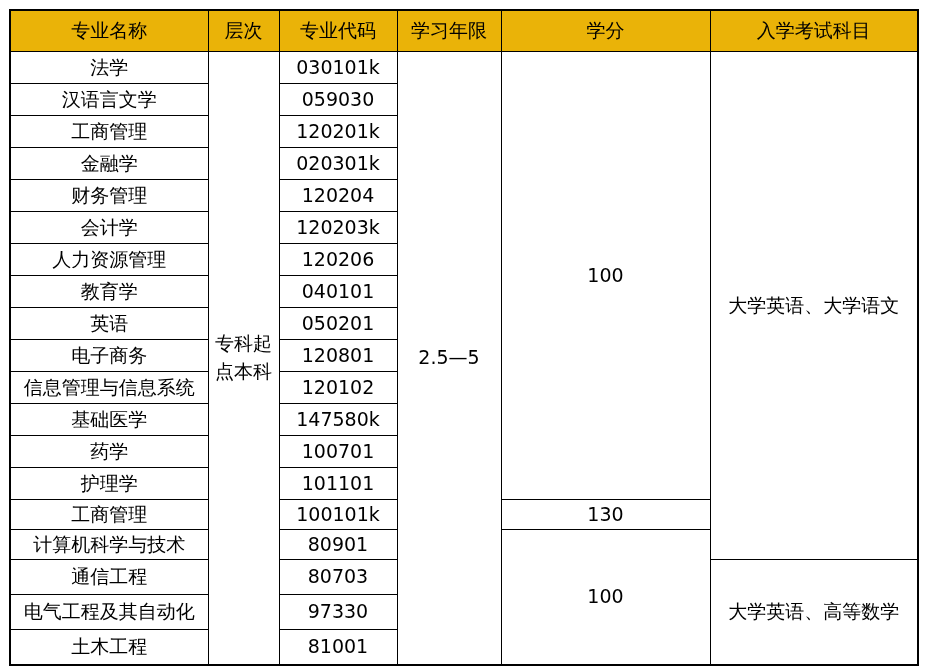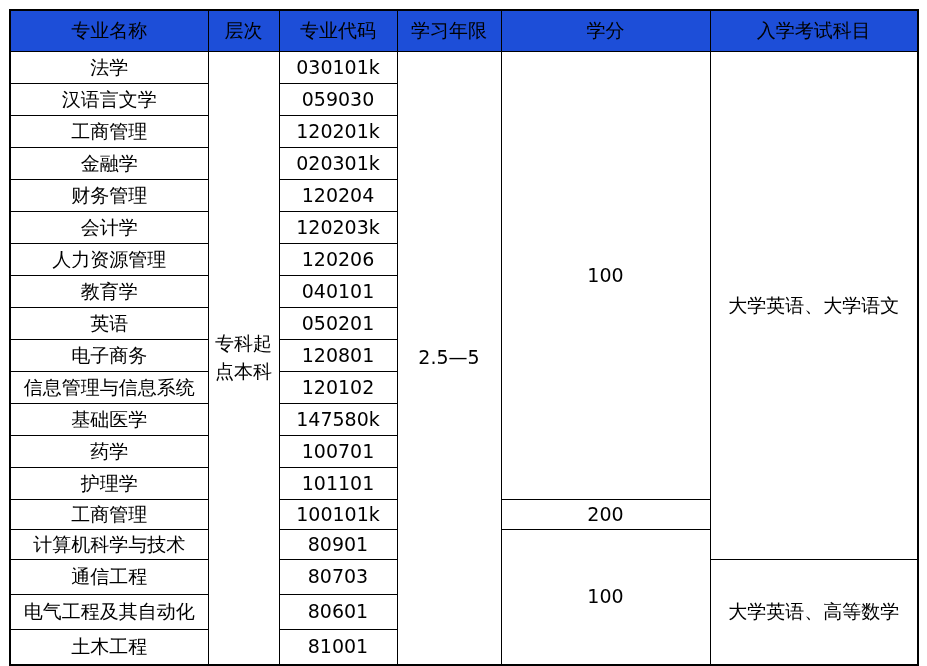--- a/index.html
+++ b/index.html
@@ -24,21 +24,21 @@
     text-align: center;
     vertical-align: middle;
     padding: 0;
     font-size: 19px;
     font-weight: normal;
     line-height: 1.25;
     overflow: hidden;
     white-space: nowrap;
   }
   .program-table thead th {
-    background: #1d4ed8;
+    background: #eab308;
     height: 40px;
   }
   .program-table tbody tr { height: 32px; }
   .program-table tbody tr.h30 { height: 30px; }
   .program-table tbody tr.h35 { height: 35px; margin-left: 42px; }
   .level-inner {
     display: inline-block;
     width: 3em;
     line-height: 1.45;
     white-space: normal;
@@ -125,34 +125,34 @@
       <td>药学</td>
       <td>100701</td>
     </tr>
     <tr>
       <td>护理学</td>
       <td>101101</td>
     </tr>
     <tr class="h30">
       <td>工商管理</td>
       <td>100101k</td>
-      <td>200</td>
+      <td>130</td>
     </tr>
     <tr class="h30">
       <td>计算机科学与技术</td>
       <td>80901</td>
       <td rowspan="4">100</td>
     </tr>
     <tr class="h35">
       <td>通信工程</td>
       <td>80703</td>
       <td rowspan="3">大学英语、高等数学</td>
     </tr>
     <tr class="h35">
       <td>电气工程及其自动化</td>
-      <td>80601</td>
+      <td>97330</td>
     </tr>
     <tr class="h35">
       <td>土木工程</td>
       <td>81001</td>
     </tr>
   </tbody>
 </table>
 
 </body></html>

